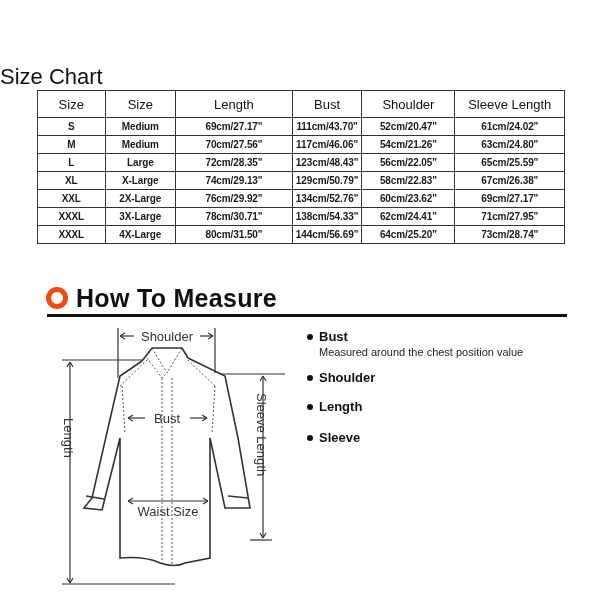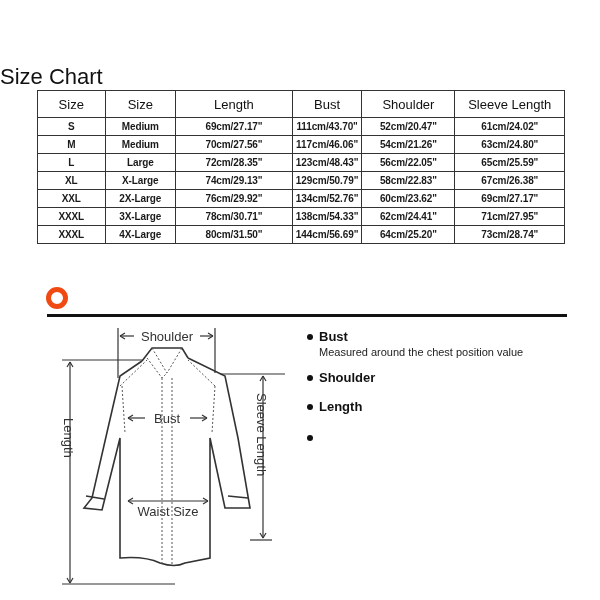--- a/index.html
+++ b/index.html
@@ -93,20 +93,21 @@
         <td>80cm/31.50"</td>
         <td>144cm/56.69"</td>
         <td>64cm/25.20"</td>
         <td>73cm/28.74"</td>
       </tr>
     </tbody>
 </table>
 
 <div class="how">
   <div class="ring"></div>
+  <span class="how-text">How To Measure</span>
 </div>
 <div class="rule"></div>
 
 <svg class="diagram" viewBox="0 0 240 275" xmlns="http://www.w3.org/2000/svg">
   <g fill="none" stroke="#333" stroke-width="1.6">
 
     <path d="M92 43 L102 30 L132 30 L138 40"></path>
 
     <path d="M92 43 L70 58 L58 110 L42 180 L34 190 L52 192 L70 120 L70 240 Q95 238 110 245 Q125 250 135 245 L160 240 L160 120 L175 190 L200 190 L188 120 L175 58 L138 40"></path>
 
@@ -171,14 +172,15 @@
   <div class="item" style="margin-bottom:12px">
     <div class="bullet"></div>
     <div class="item-title">Shoulder</div>
   </div>
   <div class="item" style="margin-bottom:14px">
     <div class="bullet"></div>
     <div class="item-title">Length</div>
   </div>
   <div class="item">
     <div class="bullet"></div>
+    <div class="item-title">Sleeve</div>
   </div>
 </div>
 
 </body></html>

